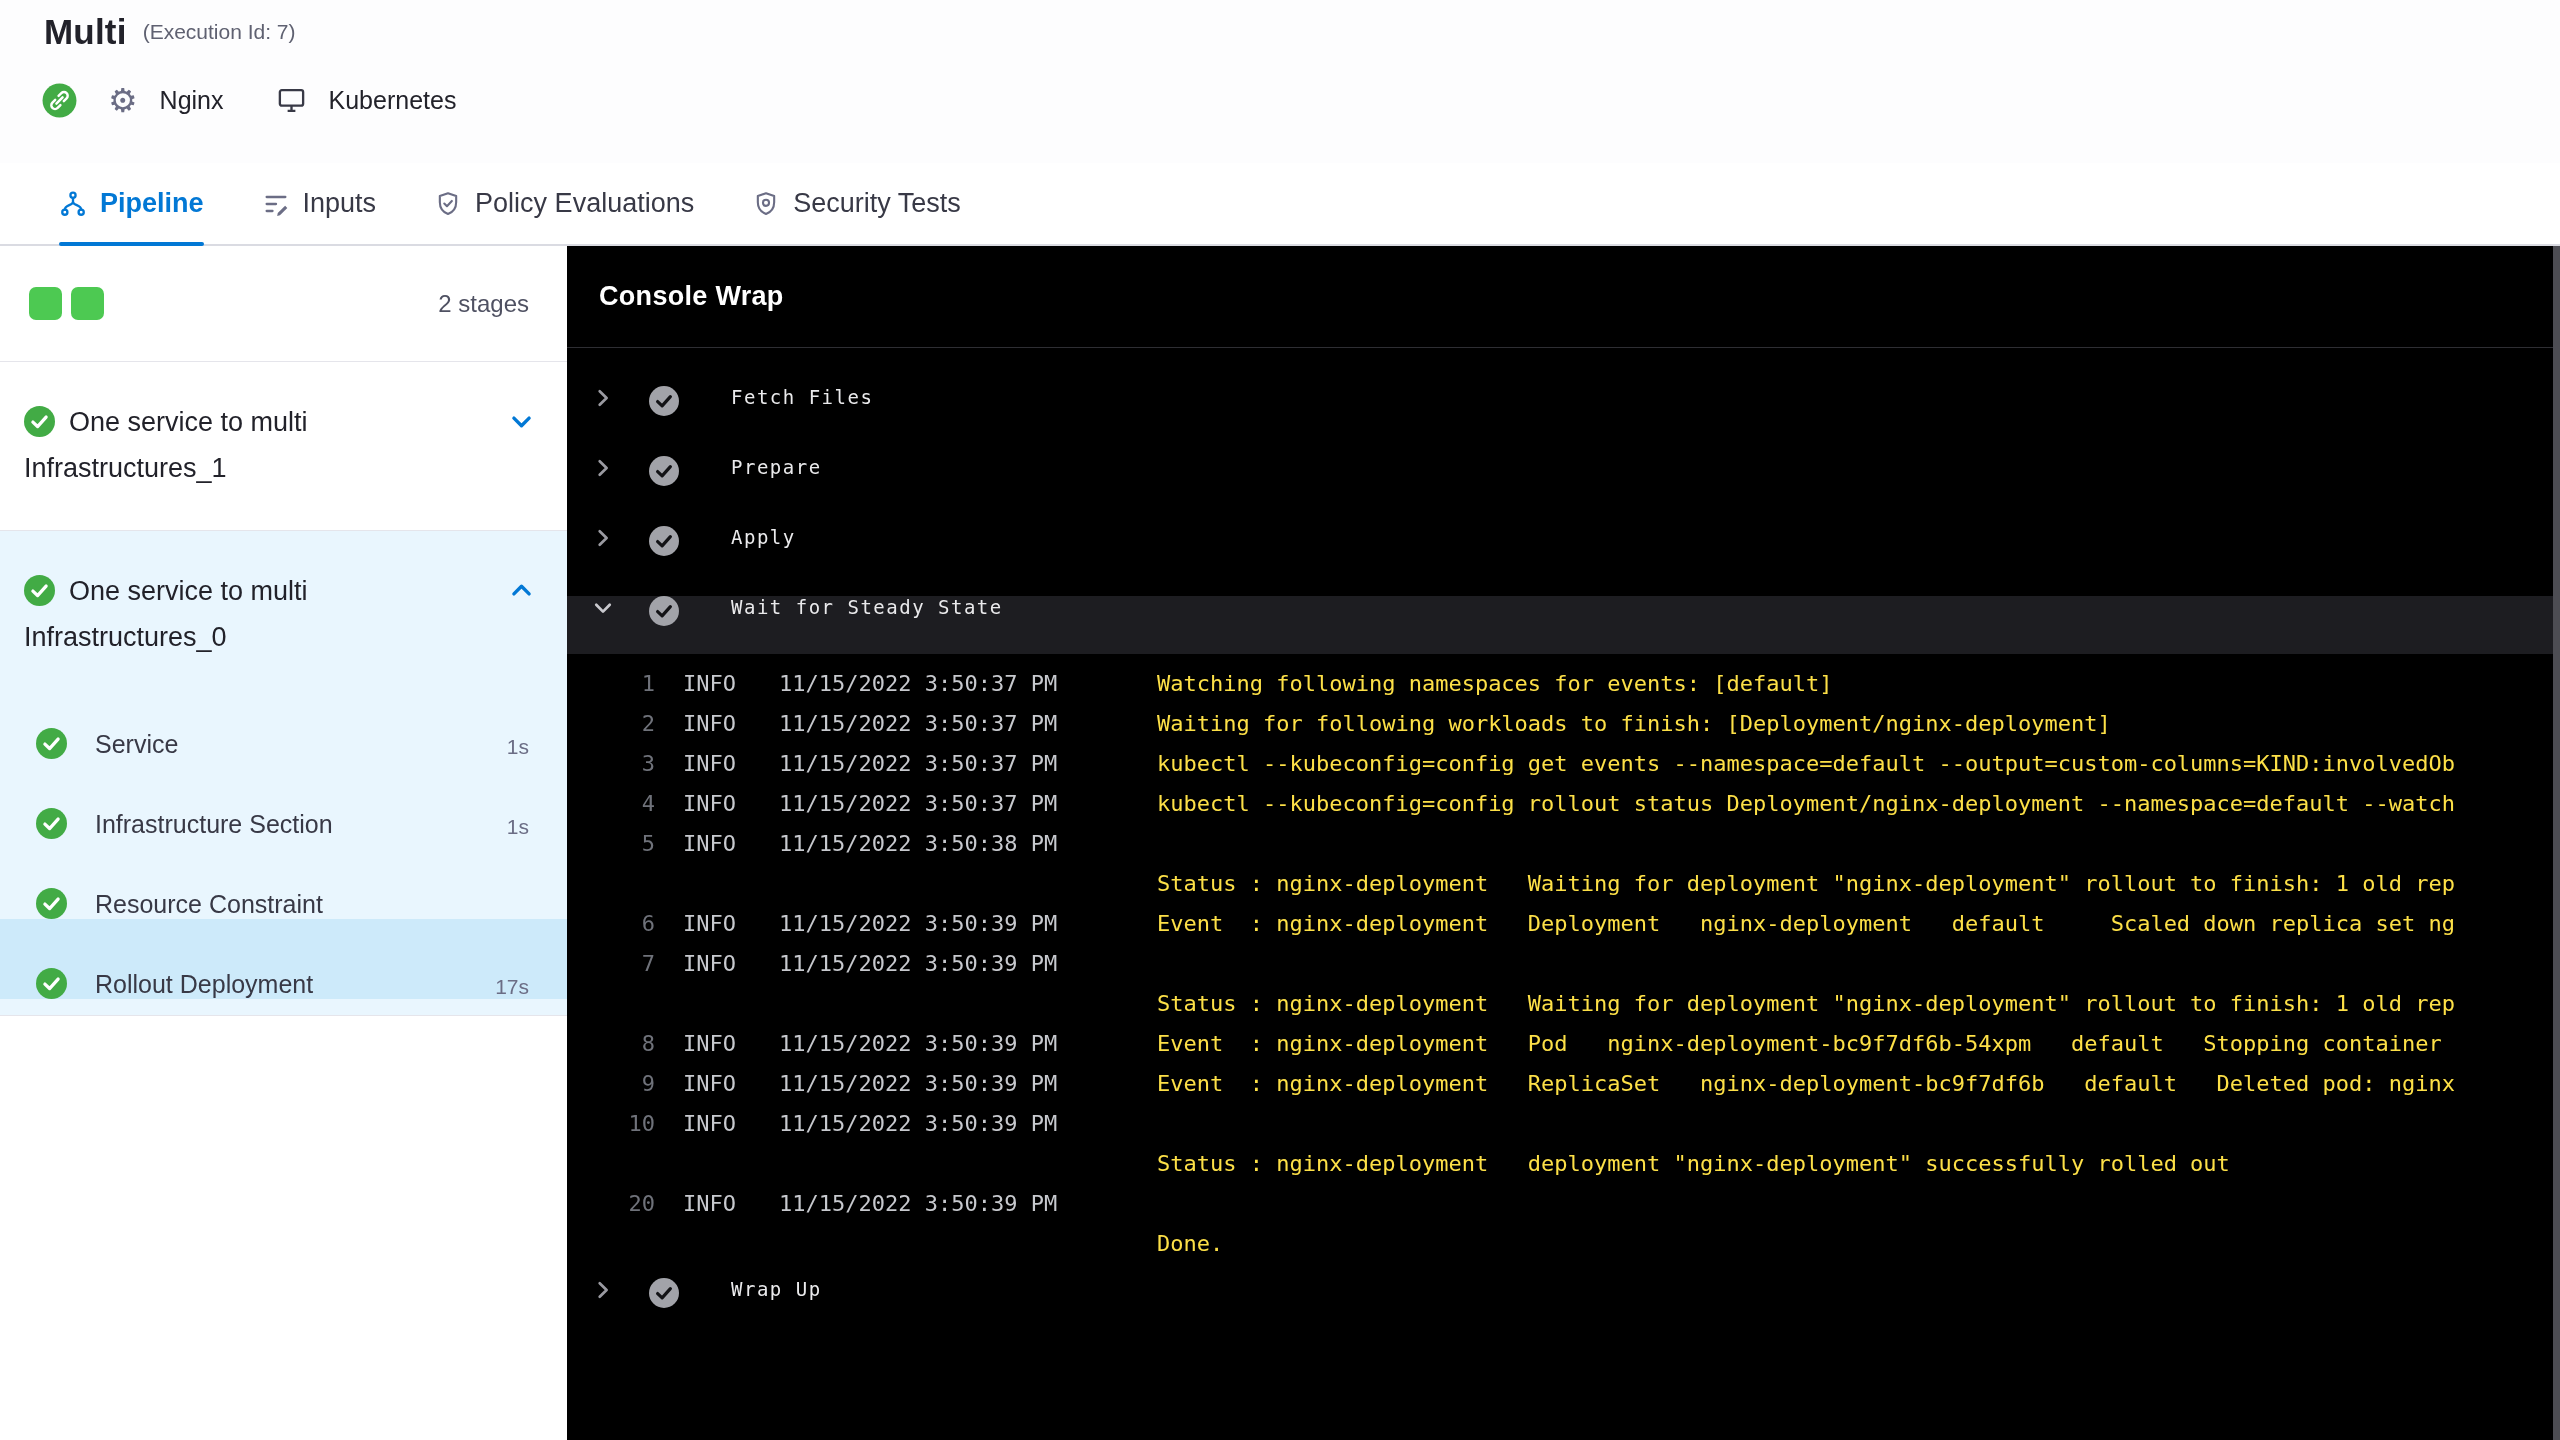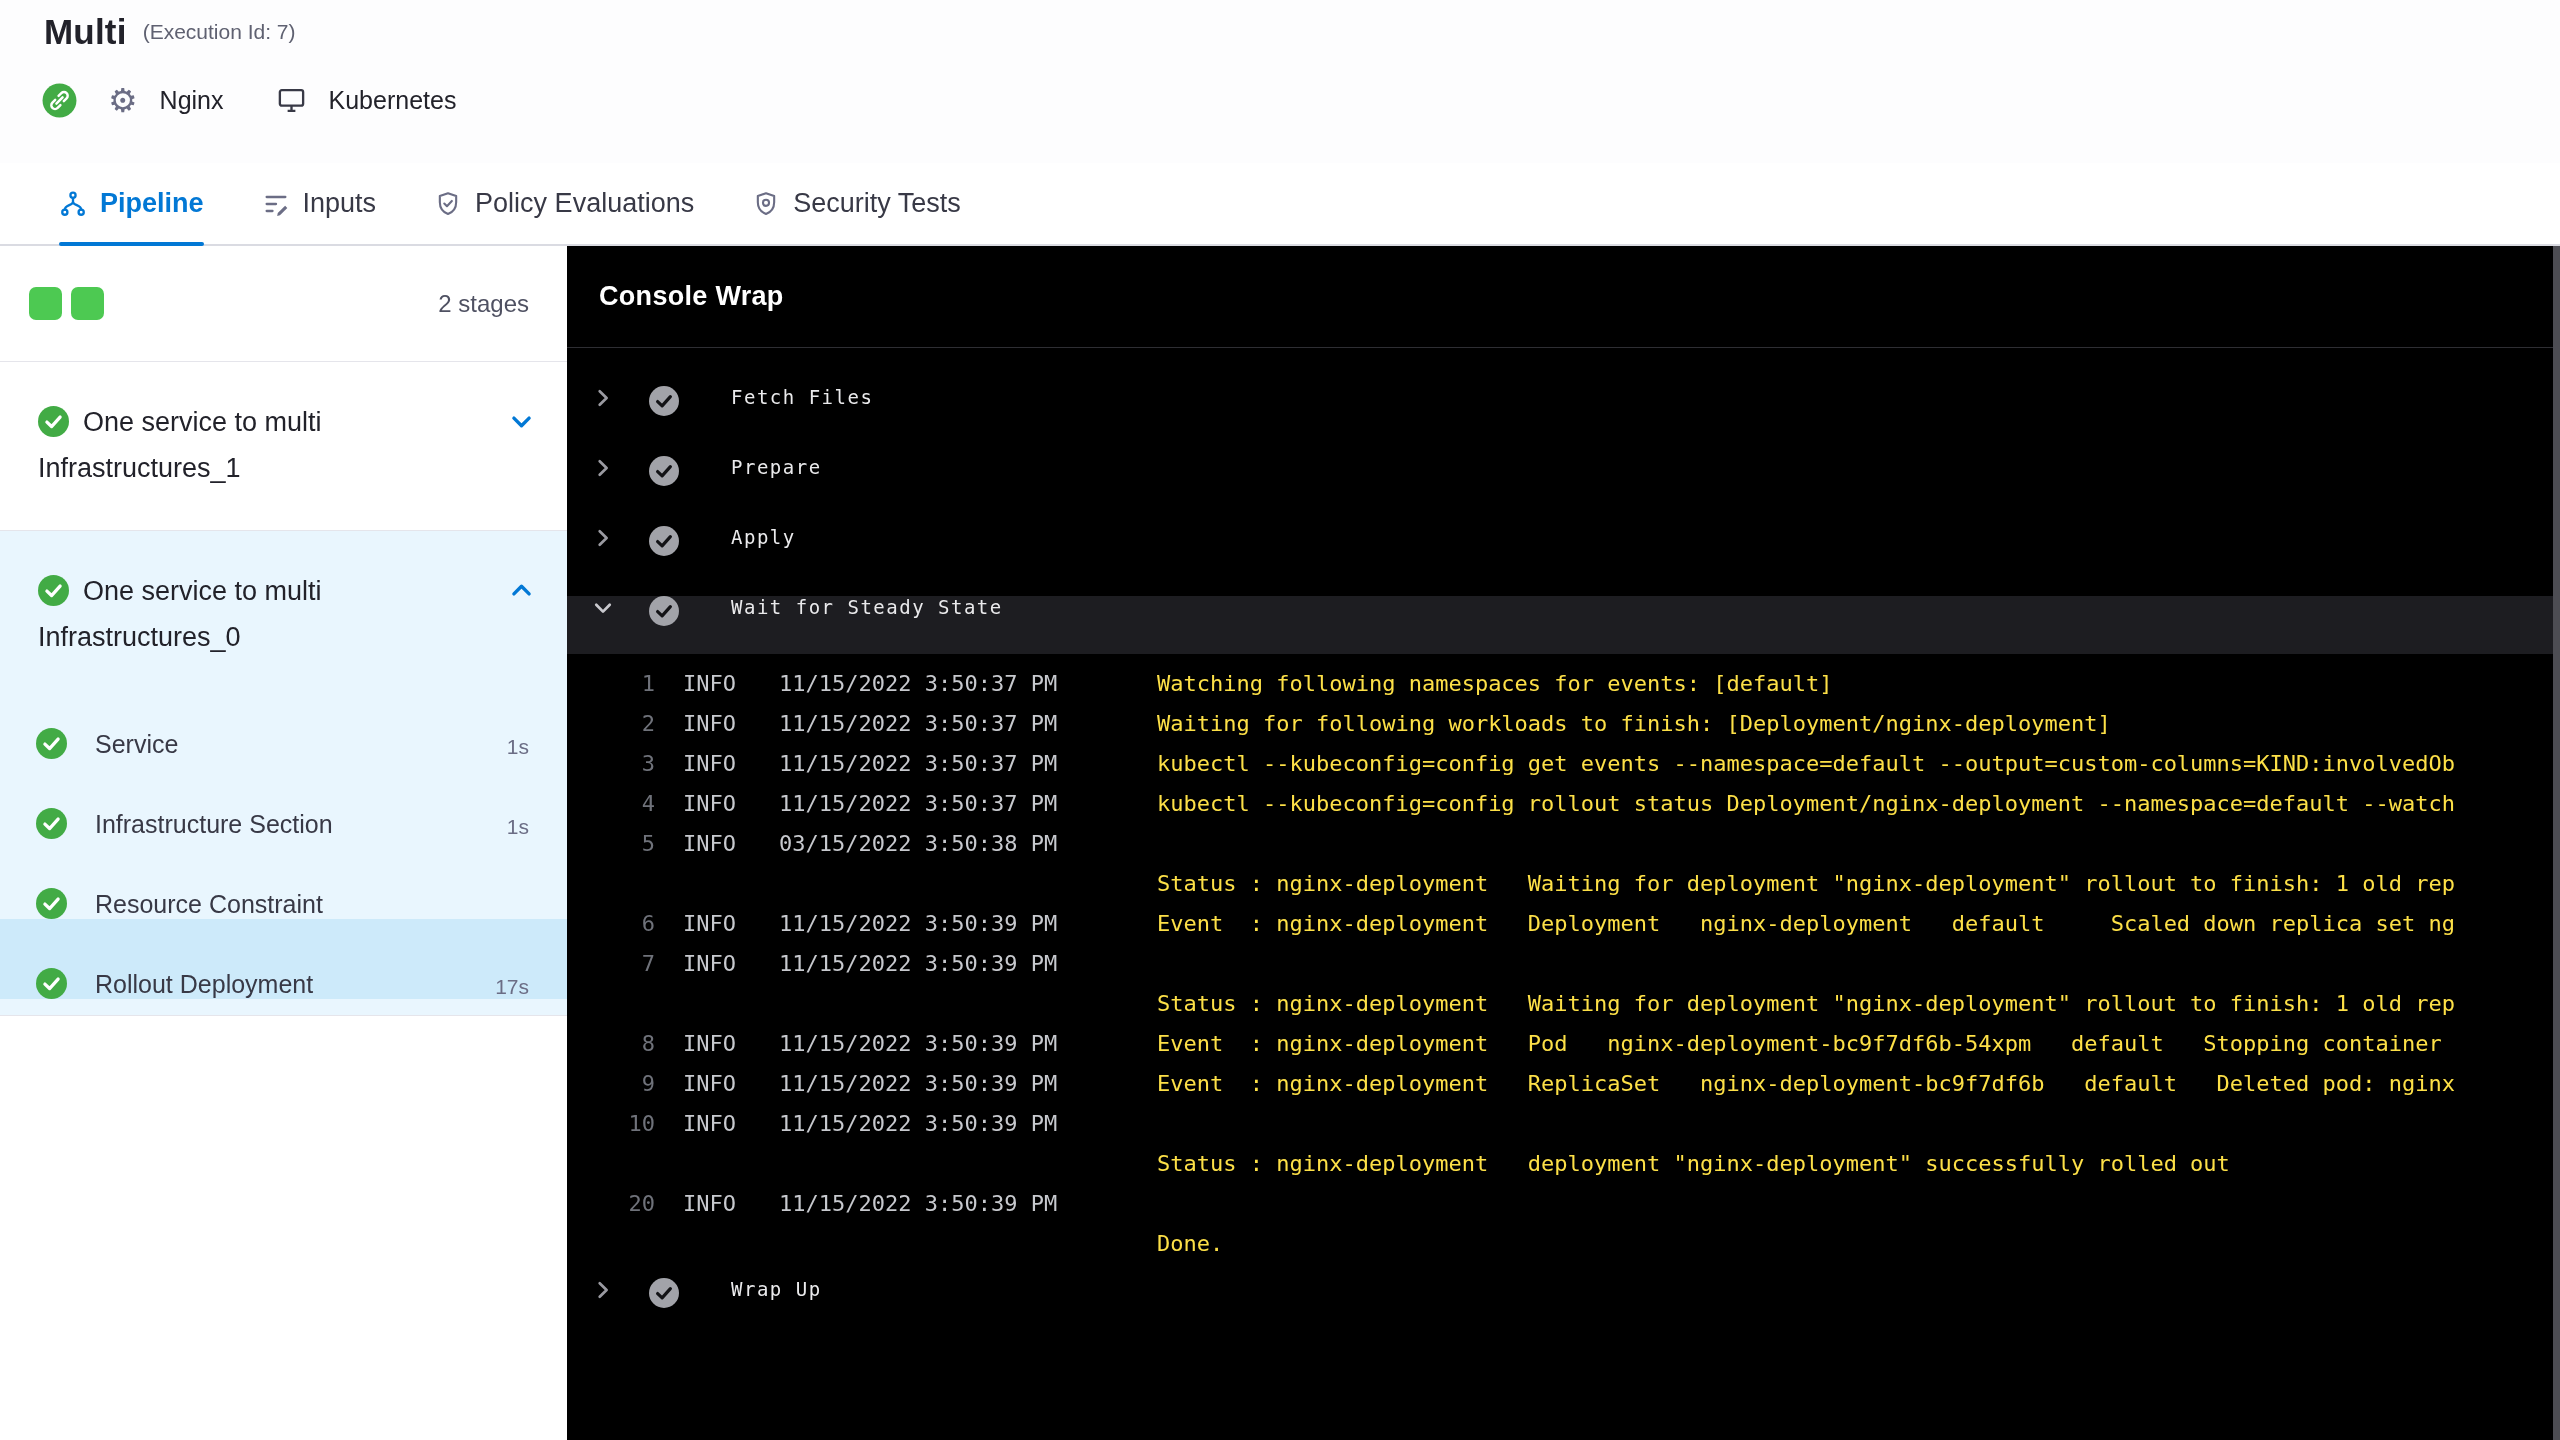--- a/index.html
+++ b/index.html
@@ -29,21 +29,21 @@
   
   .left-panel { position:absolute; left:0; top:246px; width:567px; bottom:0; background:#ffffff; overflow:hidden;border-radius:25px; }
   .stage-summary { height:116px; border-bottom:1px solid #e5e5eb; display:flex; align-items:center;
     padding:0 38px 0 29px; }
   .squares { display:flex; gap:9px; }
   .square { width:33px; height:33px; border-radius:7px; background:#4dc952; }
   .stage-count { margin-left:auto; font-size:24px; color:#4f5162; }
 
   .stage-block { border-bottom:1px solid #e5e5eb; position:relative; background:#ffffff; }
   .stage-block.expanded { background:#e9f6fe; border-bottom:1px solid #e5e5eb; }
-  .stage-header { position:relative; padding:40px 95px 42px 38px; cursor:pointer; }
+  .stage-header { position:relative; padding:40px 95px 42px 24px; cursor:pointer; }
   .stage-block.expanded .stage-header { padding-bottom:10px; }
   .stage-name { font-size:27px; line-height:40px; color:#22222a; }
   .stage-name .inline-check { display:inline-block; vertical-align:-6px; margin-right:14px; }
   .stage-chevron { position:absolute; right:32px; top:46px; cursor:pointer; }
 
   .stage-steps { padding:12px 0 16px 0; }
   .step-row { height:80px; display:flex; align-items:flex-end; padding:0 38px 0 36px; cursor:pointer; }
   .step-row.selected { background:#cdeafa; }
   .step-check { display:flex; align-items:center; flex:0 0 auto; }
   .step-name { margin-left:28px; font-size:25px; color:#383946; }
@@ -275,21 +275,21 @@
             <path d="M4.6 8.3 L7 10.6 L11.4 5.7" fill="none" stroke="#131316" stroke-width="1.7" stroke-linecap="round" stroke-linejoin="round"></path>
           </svg>
         </span>
         <span class="cstep-name">Wait for Steady State</span>
       </div>
       <div class="log-block">
         <div class="log-line"><span class="log-num">1</span><span class="log-level">INFO</span><span class="log-time">11/15/2022 3:50:37 PM</span><span class="log-msg">Watching following namespaces for events: [default]</span></div>
         <div class="log-line"><span class="log-num">2</span><span class="log-level">INFO</span><span class="log-time">11/15/2022 3:50:37 PM</span><span class="log-msg">Waiting for following workloads to finish: [Deployment/nginx-deployment]</span></div>
         <div class="log-line"><span class="log-num">3</span><span class="log-level">INFO</span><span class="log-time">11/15/2022 3:50:37 PM</span><span class="log-msg">kubectl --kubeconfig=config get events --namespace=default --output=custom-columns=KIND:involvedOb</span></div>
         <div class="log-line"><span class="log-num">4</span><span class="log-level">INFO</span><span class="log-time">11/15/2022 3:50:37 PM</span><span class="log-msg">kubectl --kubeconfig=config rollout status Deployment/nginx-deployment --namespace=default --watch</span></div>
-        <div class="log-line"><span class="log-num">5</span><span class="log-level">INFO</span><span class="log-time">03/15/2022 3:50:38 PM</span><span class="log-msg"></span></div>
+        <div class="log-line"><span class="log-num">5</span><span class="log-level">INFO</span><span class="log-time">11/15/2022 3:50:38 PM</span><span class="log-msg"></span></div>
         <div class="log-line"><span class="log-num"></span><span class="log-level"></span><span class="log-time"></span><span class="log-msg">Status : nginx-deployment   Waiting for deployment "nginx-deployment" rollout to finish: 1 old rep</span></div>
         <div class="log-line"><span class="log-num">6</span><span class="log-level">INFO</span><span class="log-time">11/15/2022 3:50:39 PM</span><span class="log-msg">Event  : nginx-deployment   Deployment   nginx-deployment   default     Scaled down replica set ng</span></div>
         <div class="log-line"><span class="log-num">7</span><span class="log-level">INFO</span><span class="log-time">11/15/2022 3:50:39 PM</span><span class="log-msg"></span></div>
         <div class="log-line"><span class="log-num"></span><span class="log-level"></span><span class="log-time"></span><span class="log-msg">Status : nginx-deployment   Waiting for deployment "nginx-deployment" rollout to finish: 1 old rep</span></div>
         <div class="log-line"><span class="log-num">8</span><span class="log-level">INFO</span><span class="log-time">11/15/2022 3:50:39 PM</span><span class="log-msg">Event  : nginx-deployment   Pod   nginx-deployment-bc9f7df6b-54xpm   default   Stopping container</span></div>
         <div class="log-line"><span class="log-num">9</span><span class="log-level">INFO</span><span class="log-time">11/15/2022 3:50:39 PM</span><span class="log-msg">Event  : nginx-deployment   ReplicaSet   nginx-deployment-bc9f7df6b   default   Deleted pod: nginx</span></div>
         <div class="log-line"><span class="log-num">10</span><span class="log-level">INFO</span><span class="log-time">11/15/2022 3:50:39 PM</span><span class="log-msg"></span></div>
         <div class="log-line"><span class="log-num"></span><span class="log-level"></span><span class="log-time"></span><span class="log-msg">Status : nginx-deployment   deployment "nginx-deployment" successfully rolled out</span></div>
         <div class="log-line"><span class="log-num">20</span><span class="log-level">INFO</span><span class="log-time">11/15/2022 3:50:39 PM</span><span class="log-msg"></span></div>
         <div class="log-line"><span class="log-num"></span><span class="log-level"></span><span class="log-time"></span><span class="log-msg">Done.</span></div>

